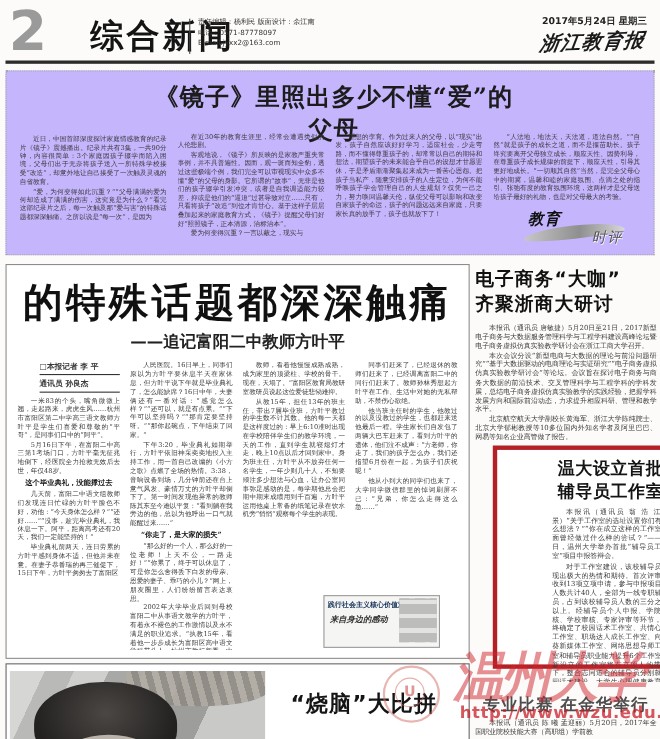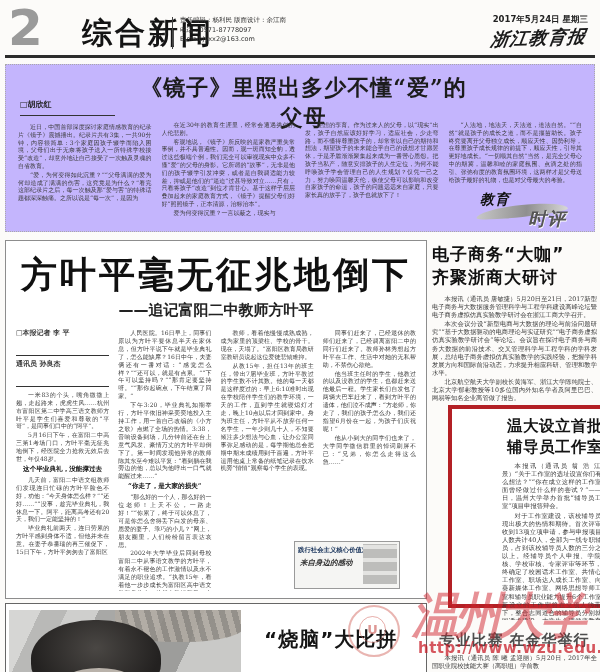--- a/index.html
+++ b/index.html
@@ -14,36 +14,36 @@
   .mast-info{position:absolute;left:180px;top:16px;font-size:6.5px;line-height:9.5px;color:#333;}
   .dateline{position:absolute;right:12px;top:14px;font-size:8.5px;font-weight:700;color:#222;}
   .papername{position:absolute;right:14px;top:26px;font-size:18px;font-weight:700;color:#1a1a1a;
              font-family:"DejaVu Serif","Liberation Serif",serif;font-style:italic;transform:skew(-10deg) rotate(-2deg);letter-spacing:1px;}
   .toprule{position:absolute;left:5px;right:5px;top:55px;height:3px;background:#2c2c2c;}
 
   
   .para{margin:0 0 1px 0;text-indent:2em;text-align:justify;}
   .sub{font-weight:800;text-align:center;margin:3px 0 2px 0;font-size:6.6px;color:#111;}
   .byl{font-weight:700;font-size:7px;text-indent:0;margin:0 0 2px 0;}
-  .byl-u{border-bottom:1.2px solid #333;padding-bottom:18px;margin-bottom:4px;}
+  .byl-u{border-bottom:1.2px solid #333;padding-bottom:3px;margin-bottom:4px;margin-left:20px;}
 
   
   .editorial{position:absolute;left:5px;top:64px;width:588px;height:166px;border:1px dotted #a9a9a9;background:#c4b5fd;}
   .ed-headline{position:absolute;left:125px;top:8px;width:345px;text-align:center;font-size:22px;font-weight:700;
                font-family:"DejaVu Serif","Liberation Serif",serif;letter-spacing:1px;color:#1c1c1c;}
   .ed-byline{position:absolute;left:14px;top:34px;width:95px;font-size:8px;font-weight:700;border-bottom:1.5px solid #333;padding-bottom:5px;}
   .ed-cols{position:absolute;left:12px;top:56px;width:564px;height:104px;display:grid;grid-template-columns:repeat(4,1fr);gap:10px;
            font-family:"DejaVu Serif","Liberation Serif",serif;font-size:6px;line-height:7.8px;color:#3a3a3a;}
   .ed-cols>div{overflow:hidden;}
   .ed-cols>div:first-child{padding-top:2px;}
   .stamp{position:absolute;right:26px;bottom:6px;width:92px;height:34px;}
   .stamp .swoosh{position:absolute;left:0;top:14px;width:92px;height:12px;border-radius:50%/70% 70% 30% 30%;
                  background:linear-gradient(100deg,#c9c9c9,#8f8f8f 55%,#d9d9d9);transform:rotate(-6deg);}
   .stamp .t1{position:absolute;left:4px;top:0;font-size:14px;font-weight:800;color:#111;font-style:italic;letter-spacing:1px;}
-  .stamp .t2{position:absolute;right:2px;top:16px;font-size:18px;font-weight:700;color:#555;
+  .stamp .t2{position:absolute;right:2px;top:16px;font-size:13px;font-weight:400;color:#555;
              text-shadow:0.5px 0.5px 0 #fff;font-style:italic;letter-spacing:1px;}
 
   
   .feature{position:absolute;left:5px;top:240px;width:420px;height:357px;border:1px solid #8d8d8d;background:#fff;}
   .ft-headline{position:absolute;left:0;top:10px;width:100%;text-align:center;font-size:36px;font-weight:900;
                color:#101010;letter-spacing:3px;}
   .ft-subhead{position:absolute;left:0;top:60px;width:100%;text-align:center;font-size:15px;font-weight:700;color:#222;}
   .ft-cols{position:absolute;left:10px;top:88px;width:400px;height:262px;display:grid;grid-template-columns:repeat(4,1fr);gap:9px;
            font-family:"DejaVu Serif","Liberation Serif",serif;font-size:6px;line-height:7.9px;color:#3a3a3a;}
   .ft-cols>div{overflow:hidden;}
@@ -100,21 +100,20 @@
     <div>责任编辑：杨利民  版面设计：余江南</div>
     <div>电话：0571-87778097</div>
     <div>E-mail:jyxx2@163.com</div>
   </div>
   <div class="dateline">2017年5月24日 星期三</div>
   <div class="papername">浙江教育报</div>
   <div class="toprule"></div>
 
   <div class="editorial">
     <div class="ed-headline">《镜子》里照出多少不懂“爱”的父母</div>
-    <div class="ed-byline">□胡欣红</div>
     <div class="ed-cols">
       <div>
           <p class="para">近日，中国首部深度探讨家庭情感教育的纪录片《镜子》震撼播出。纪录片共有3集，一共90分钟，内容很简单：3个家庭因孩子辍学而陷入困境，父母们出于无奈将孩子送入一所特殊学校接受“改造”，却意外地让自己接受了一次触及灵魂的自省教育。</p>
           <p class="para">“爱，为何变得如此沉重？”“父母满满的爱为何却造成了满满的伤害，这究竟是为什么？”看完这部纪录片之后，每一次触及那“爱与害”的特殊话题都深深触痛。之所以说是“每一次”，是因为</p>
         </div>
       <div>
           <p class="para">在近30年的教育生涯里，经常会遭遇类似的人伦悲剧。</p>
           <p class="para">客观地说，《镜子》所反映的是家教严重失常事例，并不具普遍性。因而，观一斑而知全豹，透过这些极端个例，我们完全可以审视现实中众多不懂“爱”的父母的身影。它所谓的“故事”，无非是他们的孩子辍学引发冲突，或者是自我调适能力较差，抑或是他们的“逼迫”过甚导致对立……只有，只看将孩子“改造”到位才肯甘心。基于这样子层层叠加起来的家庭教育方式，《镜子》提醒父母们好好“照照镜子，正本清源，治标治本”。</p>
           <p class="para">爱为何变得沉重？一言以蔽之，现实与</p>
         </div>
@@ -126,21 +125,21 @@
         </div>
     </div>
     <div class="stamp">
       <div class="swoosh"></div>
       <div class="t1">教育</div>
       <div class="t2">时评</div>
     </div>
   </div>
 
   <div class="feature">
-    <div class="ft-headline">方叶平毫无征兆地倒下</div>
+    <div class="ft-headline">的特殊话题都深深触痛</div>
     <div class="ft-subhead">——追记富阳二中教师方叶平</div>
     <div class="ft-cols">
       <div>
           <div class="byl byl-u">□本报记者 李 平</div>
           <div class="byl byl-u">通讯员 孙良杰</div>
           <p class="para">一米83的个头，嘴角微微上翘，走起路来，虎虎生风……杭州市富阳区第二中学高三语文教师方叶平是学生们喜爱和尊敬的“平哥”，是同事们口中的“阿平”。</p>
           <p class="para">5月16日下午，在富阳二中高三第1考场门口，方叶平毫无征兆地倒下，经医院全力抢救无效后去世，年仅48岁。</p>
           <div class="sub">这个毕业典礼，没能撑过去</div>
           <p class="para">几天前，富阳二中语文组教师们发现连日忙碌的方叶平脸色不好，劝他：“今天身体怎么样？”“还好……”“没事，趁完毕业典礼，我休息一下。阿平，距离高考还有20天，我们一定能坚持的！”</p>
           <p class="para">毕业典礼前两天，连日劳累的方叶平感到身体不适，但他并未在意。在妻子恭番瑞的再三催促下，15日下午，方叶平匆匆去了富阳区</p>

